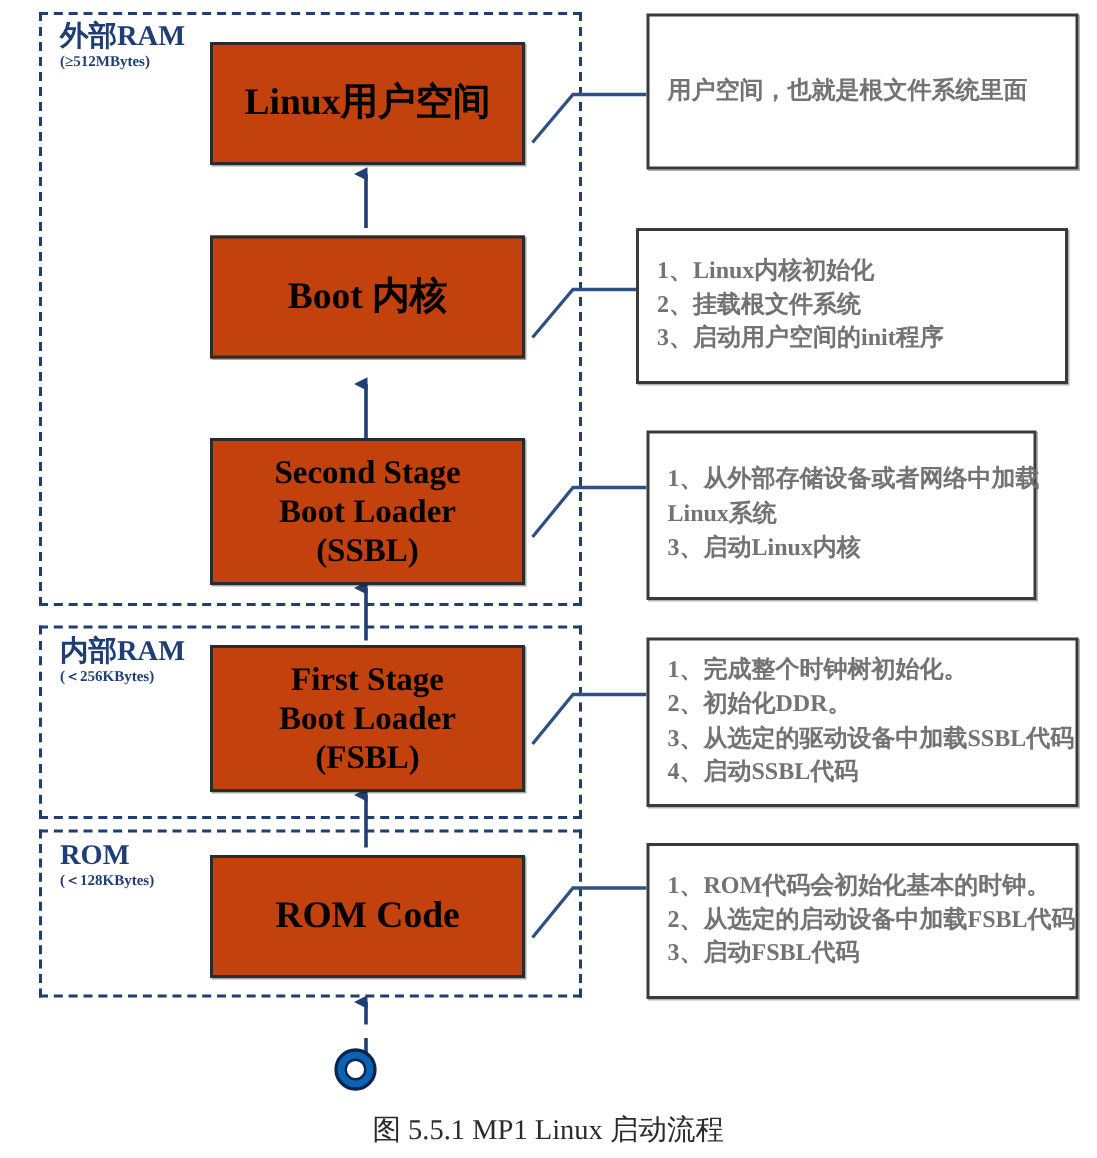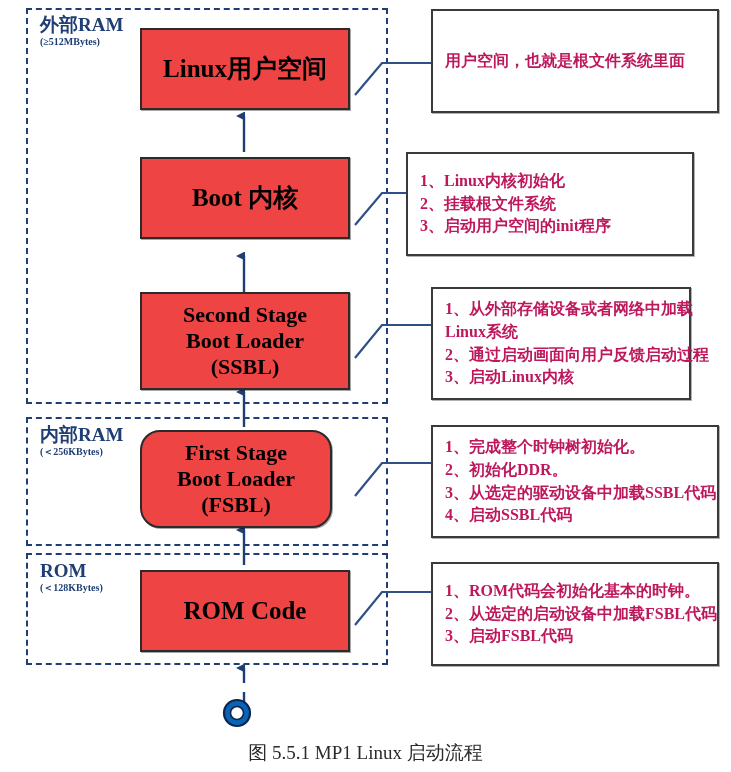--- a/index.html
+++ b/index.html
@@ -45,21 +45,21 @@
   }
   .region-label .rl-sub {
     display: block;
     font-size: 10px;
     margin-top: 1px;
   }
 
   
   .stage-box {
     position: absolute;
-    background: #ef4444;
+    background: #c2410c;
     border: 2px solid #2b2b2b;
     box-sizing: border-box;
     display: flex;
     flex-direction: column;
     align-items: center;
     justify-content: center;
     text-align: center;
     color: #000000;
     font-family: "Liberation Serif", "DejaVu Serif", serif;
     font-weight: bold;
@@ -76,21 +76,21 @@
   
   .note-box {
     position: absolute;
     background: #ffffff;
     border: 2px solid #3a3a3a;
     box-sizing: border-box;
     display: flex;
     flex-direction: column;
     justify-content: center;
     padding: 6px 10px 6px 12px;
-    color: #be185d;
+    color: #737373;
     font-family: "Liberation Serif", "DejaVu Serif", serif;
     font-weight: bold;
     box-shadow: 1px 1px 0 rgba(0,0,0,0.3);
   }
   .note-box .nline {
     display: block;
     font-size: 16px;
     line-height: 1.42;
     white-space: nowrap;
   }
@@ -173,44 +173,43 @@
   <div class="stage-box single" style="left:140px; top:157px; width:210px; height:82px;">
     <span class="line">Boot 内核</span>
   </div>
 
   <div class="stage-box triple" style="left:140px; top:292px; width:210px; height:98px;">
     <span class="line">Second Stage</span>
     <span class="line">Boot Loader</span>
     <span class="line">(SSBL)</span>
   </div>
 
-  <div class="stage-box triple" style="left:140px; top:430px; width:192px; height:98px;border-radius:20px;">
+  <div class="stage-box triple" style="left:140px; top:430px; width:210px; height:98px;">
     <span class="line">First Stage</span>
     <span class="line">Boot Loader</span>
     <span class="line">(FSBL)</span>
   </div>
 
   <div class="stage-box single" style="left:140px; top:570px; width:210px; height:82px;">
     <span class="line">ROM Code</span>
   </div>
 
   <div class="note-box centered" style="left:431px; top:9px; width:288px; height:104px;">
     <span class="nline">用户空间，也就是根文件系统里面</span>
   </div>
 
-  <div class="note-box" style="left:406px; top:152px; width:288px; height:104px;">
+  <div class="note-box" style="left:424px; top:152px; width:288px; height:104px;">
     <span class="nline">1、Linux内核初始化</span>
     <span class="nline">2、挂载根文件系统</span>
     <span class="nline">3、启动用户空间的init程序</span>
   </div>
 
   <div class="note-box" style="left:431px; top:287px; width:260px; height:113px;">
     <span class="nline">1、从外部存储设备或者网络中加载</span>
     <span class="nline">Linux系统</span>
-    <span class="nline">2、通过启动画面向用户反馈启动过程</span>
     <span class="nline">3、启动Linux内核</span>
   </div>
 
   <div class="note-box" style="left:431px; top:425px; width:288px; height:113px;">
     <span class="nline">1、完成整个时钟树初始化。</span>
     <span class="nline">2、初始化DDR。</span>
     <span class="nline">3、从选定的驱动设备中加载SSBL代码</span>
     <span class="nline">4、启动SSBL代码</span>
   </div>
 

